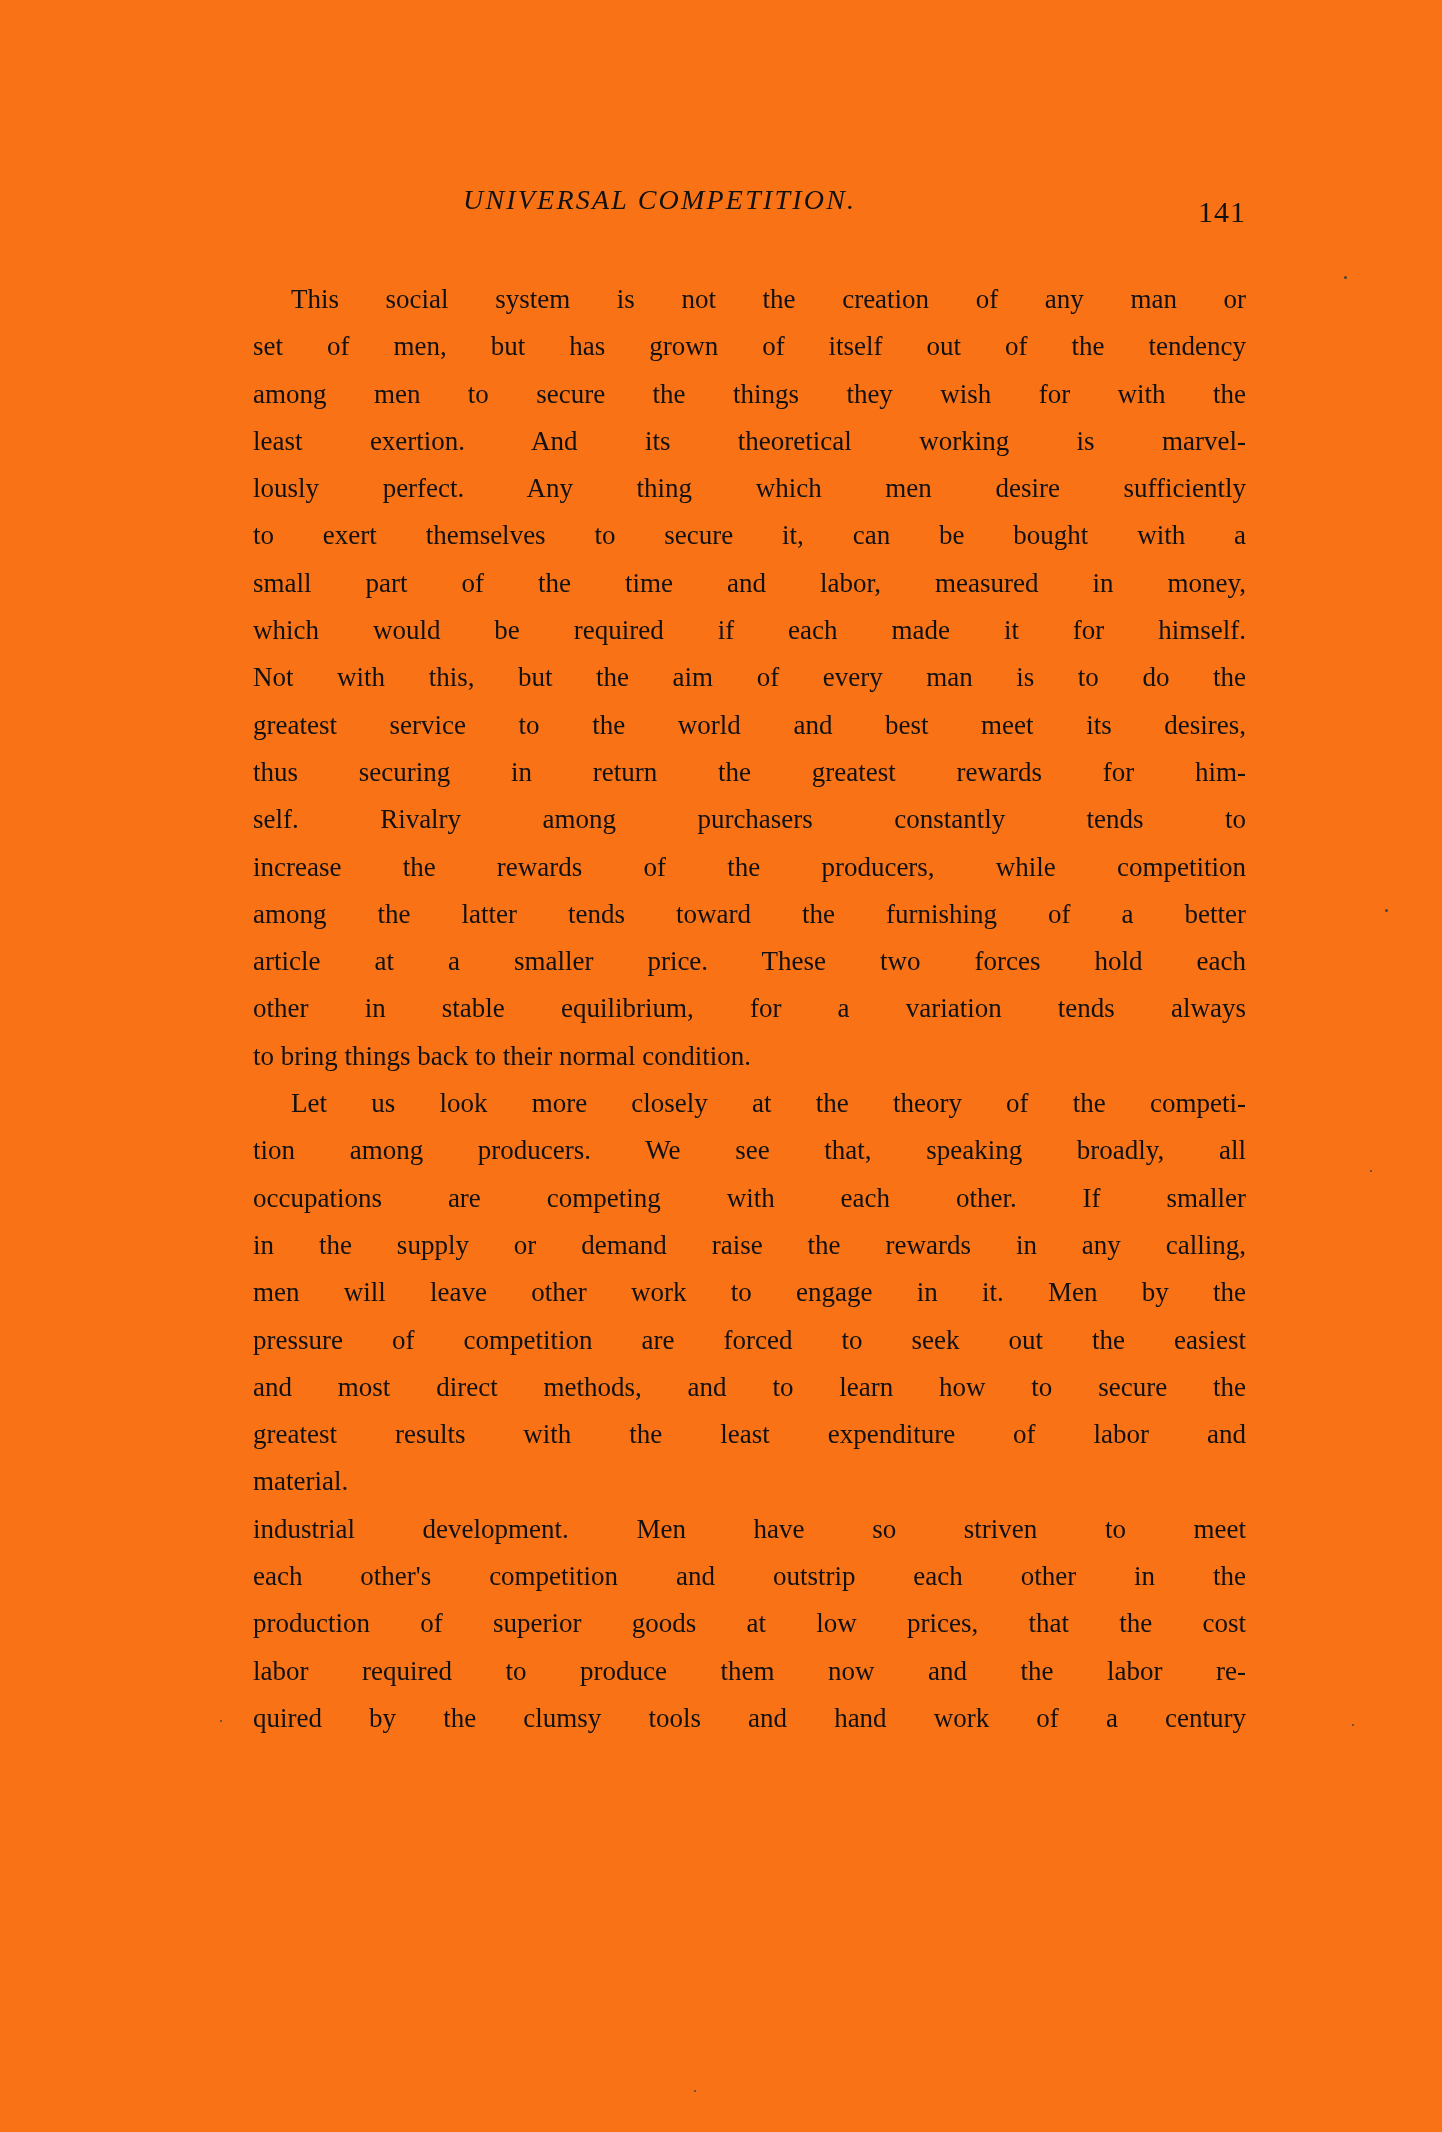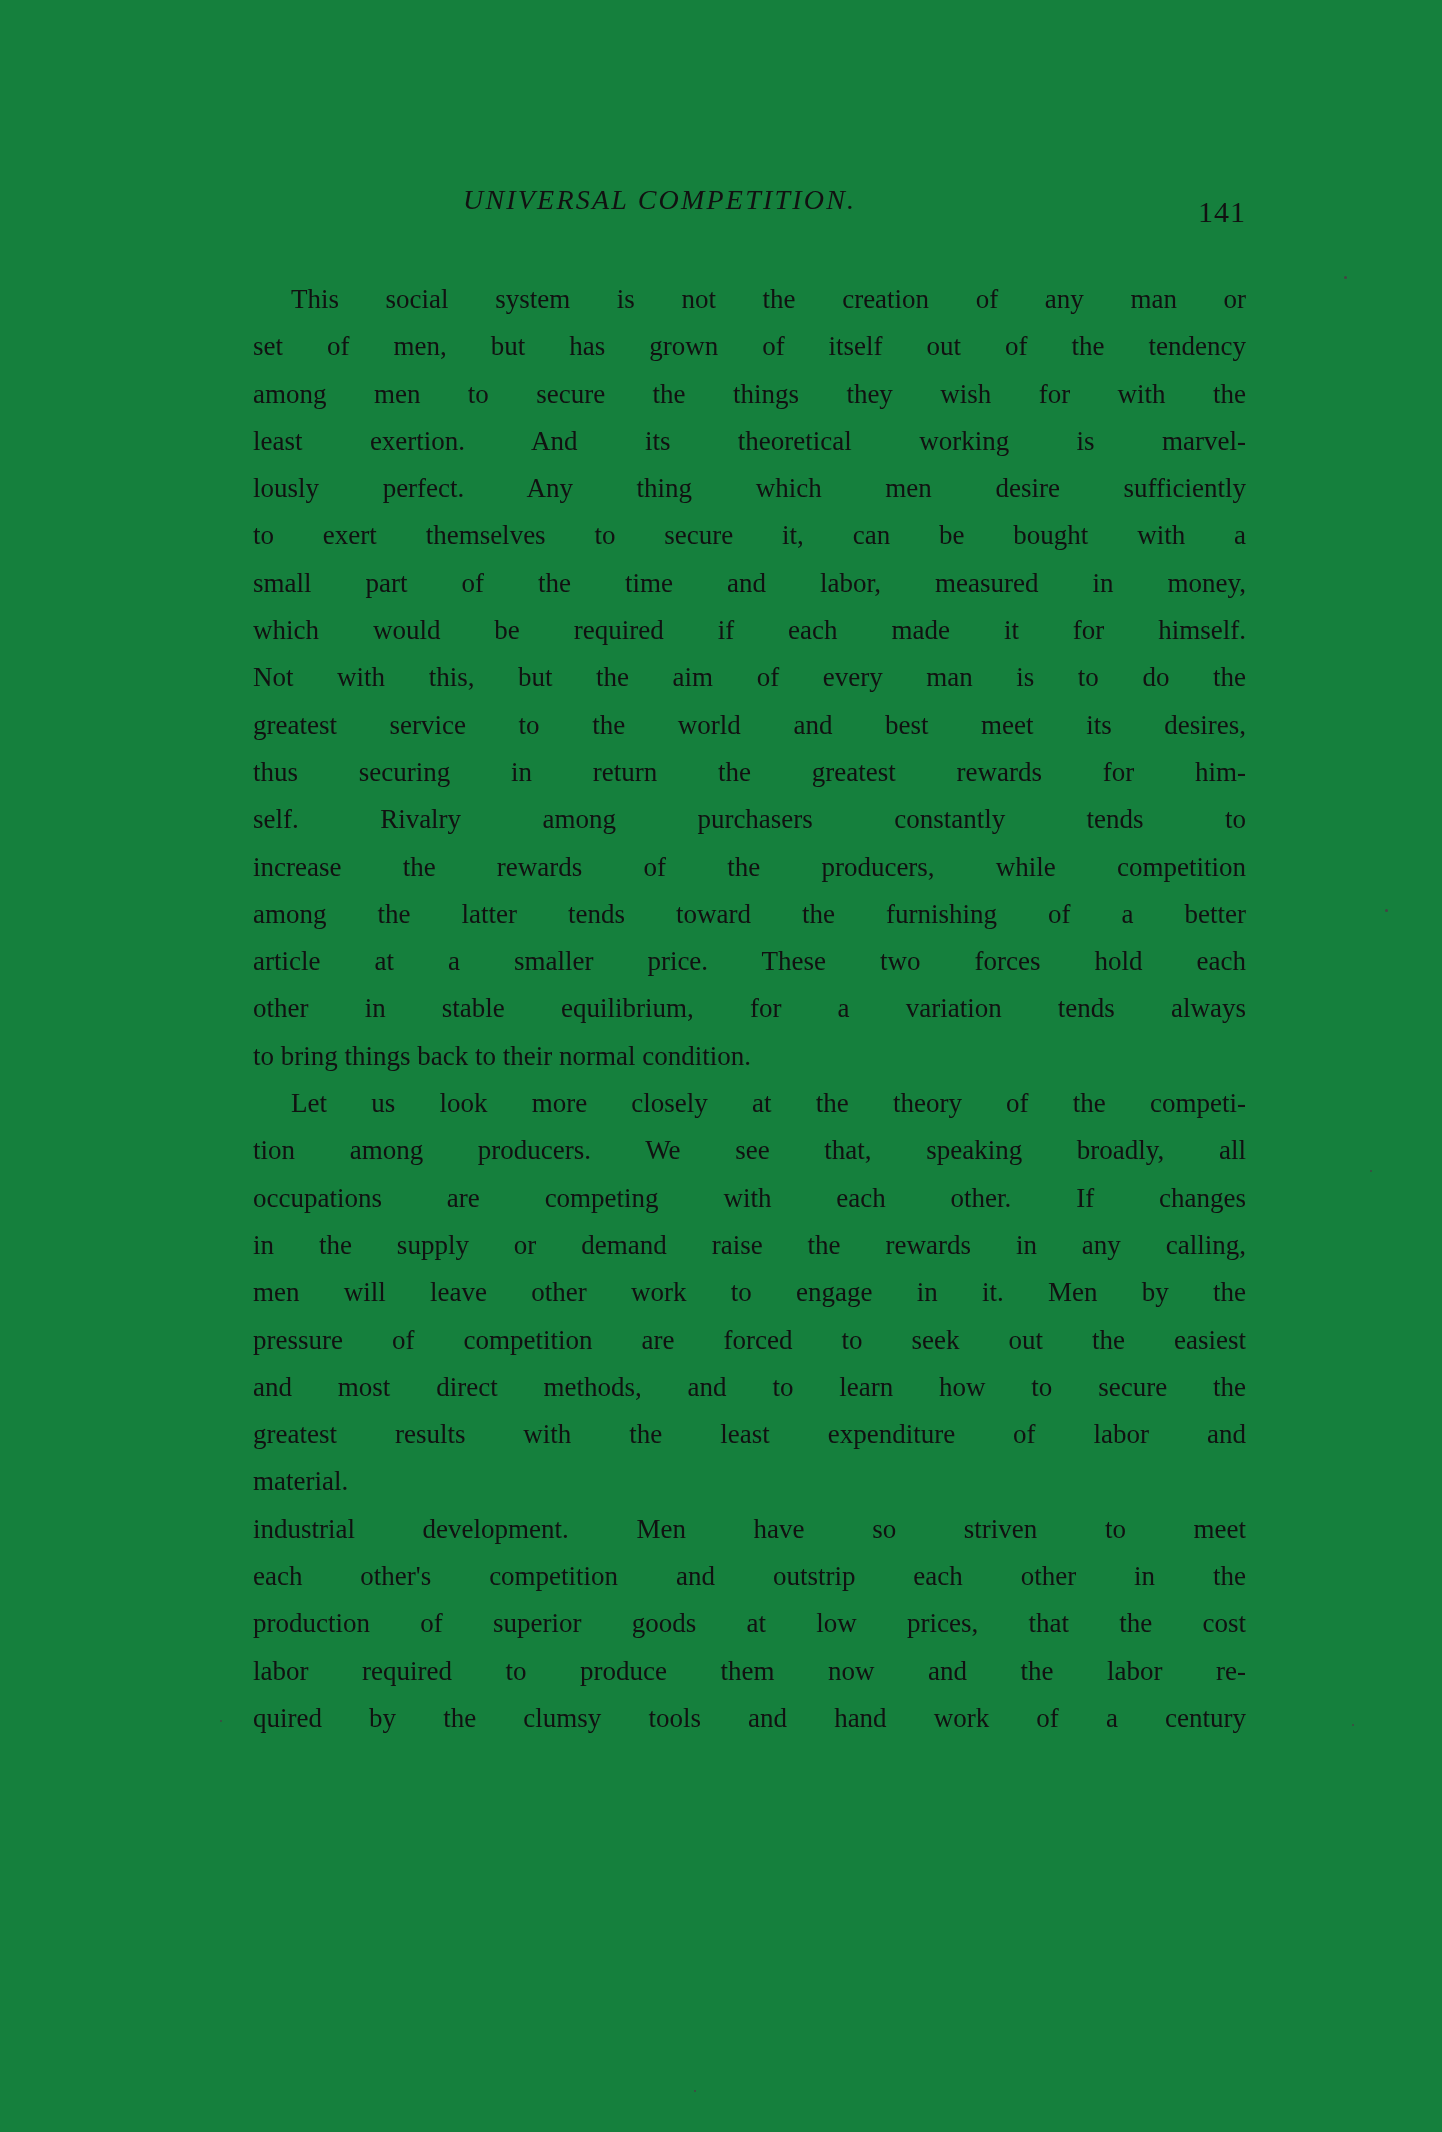--- a/index.html
+++ b/index.html
@@ -1,18 +1,18 @@
 <!DOCTYPE html>
 <html><head>
 <meta charset="utf-8">
 <style>
   html, body { margin: 0; padding: 0; background: #ffffff; }
   body { width: 1442px; height: 2132px; position: relative; overflow: hidden;
          font-family: "Liberation Serif", "DejaVu Serif", serif; color: #111; }
-  .page { position: absolute; left: 0; top: 0; width: 1442px; height: 2132px; background: #15803d; }
+  .page { position: absolute; left: 0; top: 0; width: 1442px; height: 2132px; background: #f97316; }
   .running-head { position: absolute; top: 178px; left: 253px; width: 993px; height: 44px; }
   .running-title { position: absolute; left: 210px; top: 0; font-style: italic; font-size: 28px;
                    letter-spacing: 2.2px; line-height: 44px; white-space: nowrap; }
   .page-number { position: absolute; right: 0; top: 12px; font-size: 30px; line-height: 44px; letter-spacing: 1px; }
   .body { position: absolute; left: 253px; top: 276px; width: 993px; }
   .line { display: block; font-size: 27px; line-height: 47.3px; height: 47.3px;
           text-align: justify; text-align-last: justify; white-space: nowrap; overflow: visible; }
   .line.last { text-align-last: left; }
   .line.indent { padding-left: 38px; }
   .speck { position: absolute; width: 3px; height: 3px; border-radius: 50%; background: #444; }
@@ -42,21 +42,21 @@
         <span class="line">self.  Rivalry among purchasers constantly tends to</span>
         <span class="line">increase the rewards of the producers, while competition</span>
         <span class="line">among the latter tends toward the furnishing of a better</span>
         <span class="line">article at a smaller price.  These two forces hold each</span>
         <span class="line">other in stable equilibrium, for a variation tends always</span>
         <span class="line last">to bring things back to their normal condition.</span>
       </div>
       <div>
         <span class="line indent">Let us look more closely at the theory of the competi-</span>
         <span class="line">tion among producers.  We see that, speaking broadly, all</span>
-        <span class="line">occupations are competing with each other.  If changes</span>
+        <span class="line">occupations are competing with each other.  If smaller</span>
         <span class="line">in the supply or demand raise the rewards in any calling,</span>
         <span class="line">men will leave other work to engage in it.  Men by the</span>
         <span class="line">pressure of competition are forced to seek out the easiest</span>
         <span class="line">and most direct methods, and to learn how to secure the</span>
         <span class="line">greatest results with the least expenditure of labor and</span>
         <span class="line last">material.</span>
       </div>
       <div>
         <span class="line">industrial development.  Men have so striven to meet</span>
         <span class="line">each other's competition and outstrip each other in the</span>

